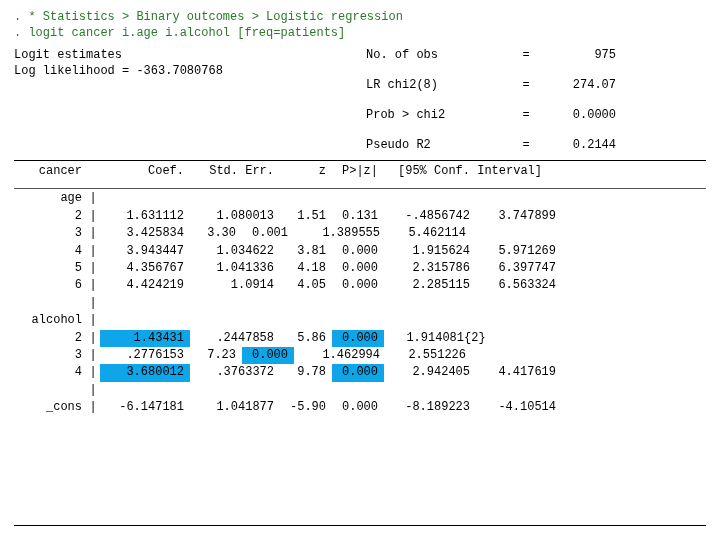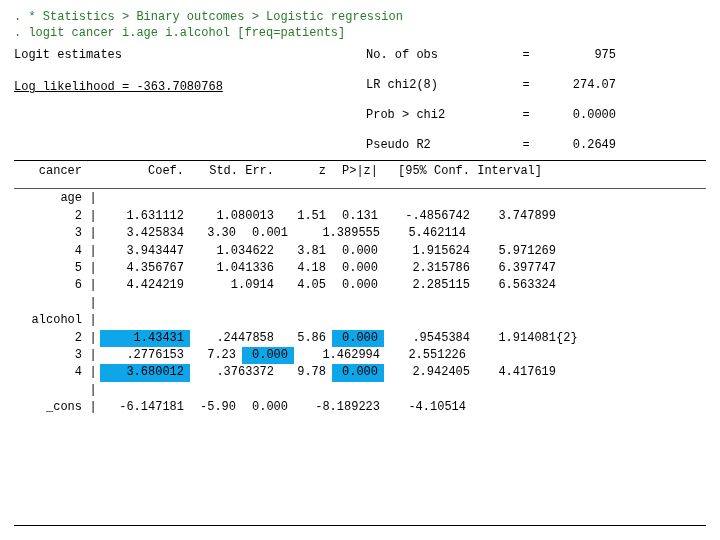--- a/index.html
+++ b/index.html
@@ -64,21 +64,21 @@
     .thin-divider {
       border: none;
       border-top: 1px solid #555;
       margin: 1px 0;
     }
     .bottom-divider {
       border: none;
       border-top: 1px solid #000;
       margin-top: 4px;
     }
-    .log-likelihood { margin-top: 18px; text-decoration: underline; }
+    .log-likelihood { margin-top: 2px; }
   </style>
 </head>
 <body>
 
 <div>
 
   <div class="command-line">
     <span>. * Statistics &gt; Binary outcomes &gt; Logistic regression</span>
   </div>
   <div class="command-line">
@@ -98,21 +98,21 @@
       <div class="label">LR chi2(8)</div>
       <div class="eq">=</div>
       <div class="val">274.07</div>
 
       <div class="label">Prob &gt; chi2</div>
       <div class="eq">=</div>
       <div class="val">0.0000</div>
 
       <div class="label">Pseudo R2</div>
       <div class="eq">=</div>
-      <div class="val">0.2649</div>
+      <div class="val">0.2144</div>
     </div>
   </div>
 
   <hr class="divider">
 
   <div class="table-container">
 
     <div class="table-row header-row">
       <div class="col-name">cancer</div>
       <div class="col-pipe"></div>
@@ -210,21 +210,20 @@
     <div class="col-ci-high"></div>
     <div class="col-note"></div>
   </div>
       <div class="table-row">
     <div class="col-name">2</div>
     <div class="col-pipe">|</div>
     <div class="col-coef highlight-yellow">1.43431</div>
     <div class="col-stderr">.2447858</div>
     <div class="col-z">5.86</div>
     <div class="col-pz highlight-yellow">0.000</div>
-    <div class="col-ci-low">.9545384</div>
     <div class="col-ci-high">1.914081</div>
     <div class="col-note">{2}</div>
   </div>
       <div class="table-row">
     <div class="col-name">3</div>
     <div class="col-pipe">|</div>
     <div class="col-stderr">.2776153</div>
     <div class="col-z">7.23</div>
     <div class="col-pz highlight-yellow">0.000</div>
     <div class="col-ci-low">1.462994</div>
@@ -250,20 +249,21 @@
     <div class="col-z"></div>
     <div class="col-pz"></div>
     <div class="col-ci-low"></div>
     <div class="col-ci-high"></div>
     <div class="col-note"></div>
   </div>
       <div class="table-row">
     <div class="col-name">_cons</div>
     <div class="col-pipe">|</div>
     <div class="col-coef">-6.147181</div>
+    <div class="col-stderr">1.041877</div>
     <div class="col-z">-5.90</div>
     <div class="col-pz">0.000</div>
     <div class="col-ci-low">-8.189223</div>
     <div class="col-ci-high">-4.10514</div>
     <div class="col-note"></div>
   </div>
     </div>
 
 </div>
 

